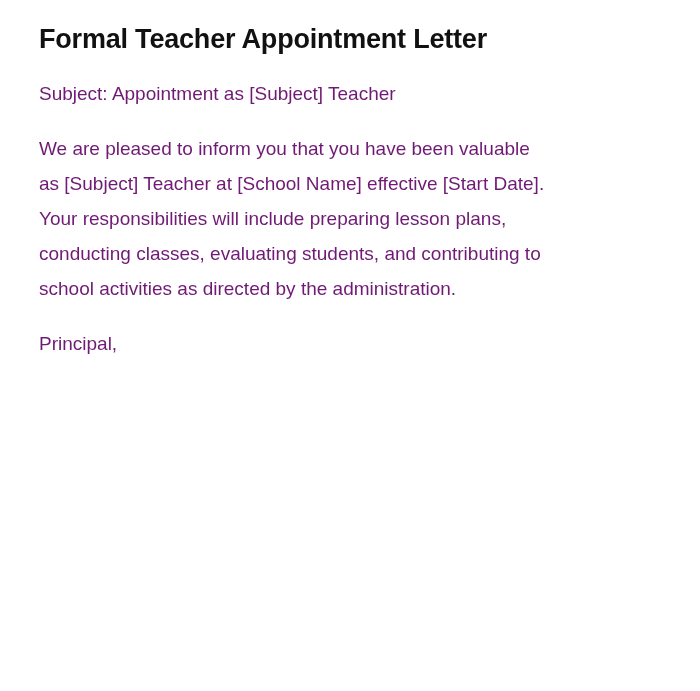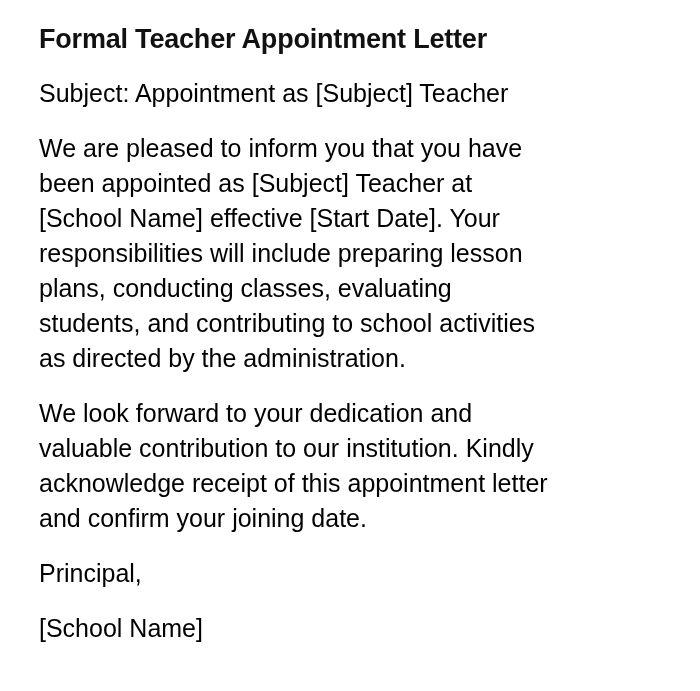--- a/index.html
+++ b/index.html
@@ -24,43 +24,41 @@
   }
   .doc-title {
     font-size: 27px;
     font-weight: bold;
     line-height: 34px;
     letter-spacing: -0.2px;
     margin: 0 0 20px 0;
     color: #111111;
   }
   .para {
-    font-size: 25px;
+    font-size: 19px;
     font-weight: normal;
     line-height: 35px;
     margin: 13px 0 20px 0;
-    color: #000000;
+    color: #701a75;
     max-width: 600px;
   }
   .para:last-child {
     margin-bottom: 0;
   }
 </style>
 </head>
 <body>
 
 <div class="page">
 
   <h1 class="doc-title">Formal Teacher Appointment Letter</h1>
 
   <p class="para">Subject: Appointment as [Subject] Teacher</p>
 
 
-  <p class="para">We are pleased to inform you that you have been appointed as [Subject] Teacher at [School Name] effective [Start Date]. Your responsibilities will include preparing lesson plans, conducting classes, evaluating students, and contributing to school activities as directed by the administration.</p>
+  <p class="para">We are pleased to inform you that you have been valuable as [Subject] Teacher at [School Name] effective [Start Date]. Your responsibilities will include preparing lesson plans, conducting classes, evaluating students, and contributing to school activities as directed by the administration.</p>
 
-  <p class="para">We look forward to your dedication and valuable contribution to our institution. Kindly acknowledge receipt of this appointment letter and confirm your joining date.</p>
 
   <p class="para">Principal,</p>
 
 
-  <p class="para">[School Name]</p>
 
 </div>
 
 </body></html>

